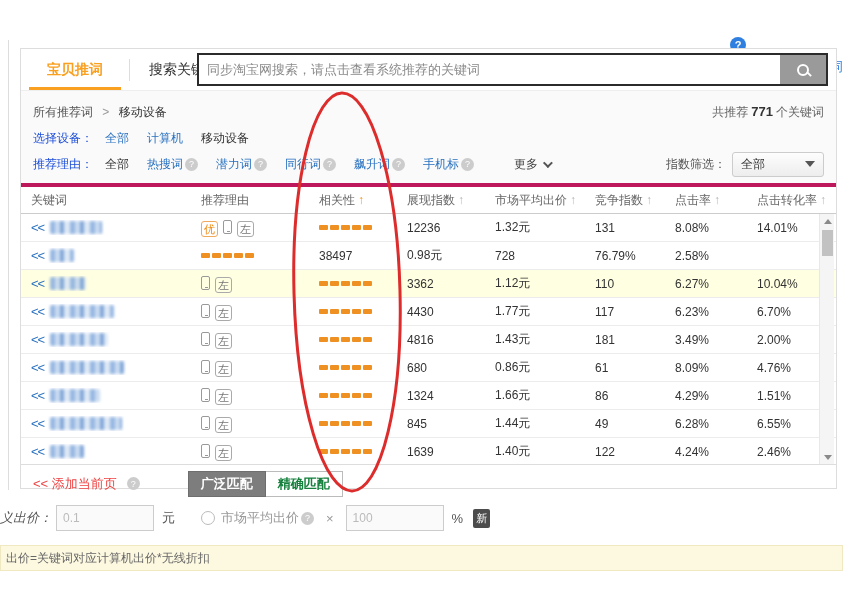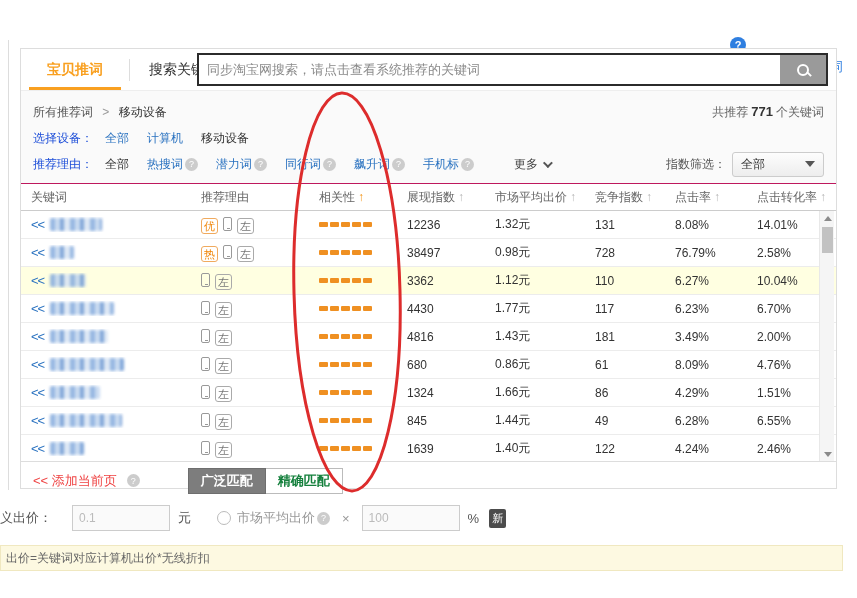--- a/index.html
+++ b/index.html
@@ -32,21 +32,21 @@
   .searchwrap input { flex:1; border:0; outline:none; padding:0 8px; font-size:13px; color:#555;
                       font-family:inherit; }
   .searchwrap input::placeholder { color:#8a8a8a; }
   .search-btn { width:46px; background:#9a9a9a; border:0; cursor:pointer; display:flex;
                 align-items:center; justify-content:center; }
   .mag { position:relative; width:12px; height:12px; border:2px solid #fff; border-radius:50%; }
   .mag::after { content:""; position:absolute; width:6px; height:2px; background:#fff;
                 transform:rotate(45deg); right:-5px; bottom:-1px; }
 
   
-  .filters { background:#fafafa; border-top:1px solid #eee; border-bottom:1px solid #be185d;
+  .filters { background:#fafafa; border-top:1px solid #eee; border-bottom:4px solid #be185d;
              padding:8px 12px 6px 12px; font-size:12px; color:#666; }
   .f-row { display:flex; align-items:center; height:26px; }
   .crumb-row { justify-content:space-between; }
   .crumb a { color:#555; cursor:pointer; }
   .crumb .sep { margin:0 6px; color:#999; }
   .crumb .cur { color:#333; }
   .total b { color:#333; font-size:13px; margin:0 3px; }
   .f-label { width:72px; color:#1d4ed8; }
   .f-opt { margin-right:18px; cursor:pointer; color:#2a72c0; text-decoration:none; display:inline-flex; align-items:center; }
   .f-opt.sel { color:#333; }
@@ -101,21 +101,21 @@
            font-size:13px; gap:8px; }
   .addpage { color:#ef4444; cursor:pointer; }
   .match-group { display:flex; margin-left:40px; }
   .btn-broad { background:#7d7d7d; color:#fff; font-weight:bold; font-size:13px; border:1px solid #6e6e6e;
                padding:3px 12px; cursor:pointer; }
   .btn-exact { background:#fff; color:#15803d; font-weight:bold; font-size:13px; border:1px solid #bbb;
                border-left:none; padding:3px 12px; cursor:pointer; }
 
   
   .bidrow { position:absolute; left:0; top:505px; display:flex; align-items:center; font-size:13px; color:#555; }
-  .bid-label { margin-right:20px; }
+  .bid-label { margin-right:4px;font-style:italic; }
   .bid-input { width:98px; height:26px; border:1px solid #ccc; background:#fafafa; color:#bbb;
                font-size:12px; padding:0 6px; outline:none; font-family:inherit; }
   .unit { margin:0 26px 0 8px; color:#555; }
   .radio { width:14px; height:14px; border:1px solid #bbb; border-radius:50%; background:#fff;
            display:inline-block; margin-right:6px; cursor:pointer; }
   .mk-label { color:#999; display:inline-flex; align-items:center; }
   .times { margin:0 12px; color:#999; }
   .pct { margin:0 10px 0 8px; color:#555; }
   .new-badge { background:#4c4c4c; color:#fff; font-size:11px; padding:2px 3px; border-radius:2px; }
 
@@ -236,21 +236,20 @@
           <div>1.32元</div>
           <div>131</div>
           <div>8.08%</div>
           <div>14.01%</div>
         </div>
         <div class="grid-row trow">
           <div class="kw-cell">
             <span class="kw-prefix">&lt;&lt;</span>
             <span class="kw-blur" style="width: 24px;"></span>
           </div>
-          <div><span class="badge orange">热</span><span class="phone"></span><span class="badge gray">左</span></div>
           <div class="dashes">
             <span class="dash"></span>
             <span class="dash"></span>
             <span class="dash"></span>
             <span class="dash"></span>
             <span class="dash"></span>
           </div>
           <div>38497</div>
           <div>0.98元</div>
           <div>728</div>

